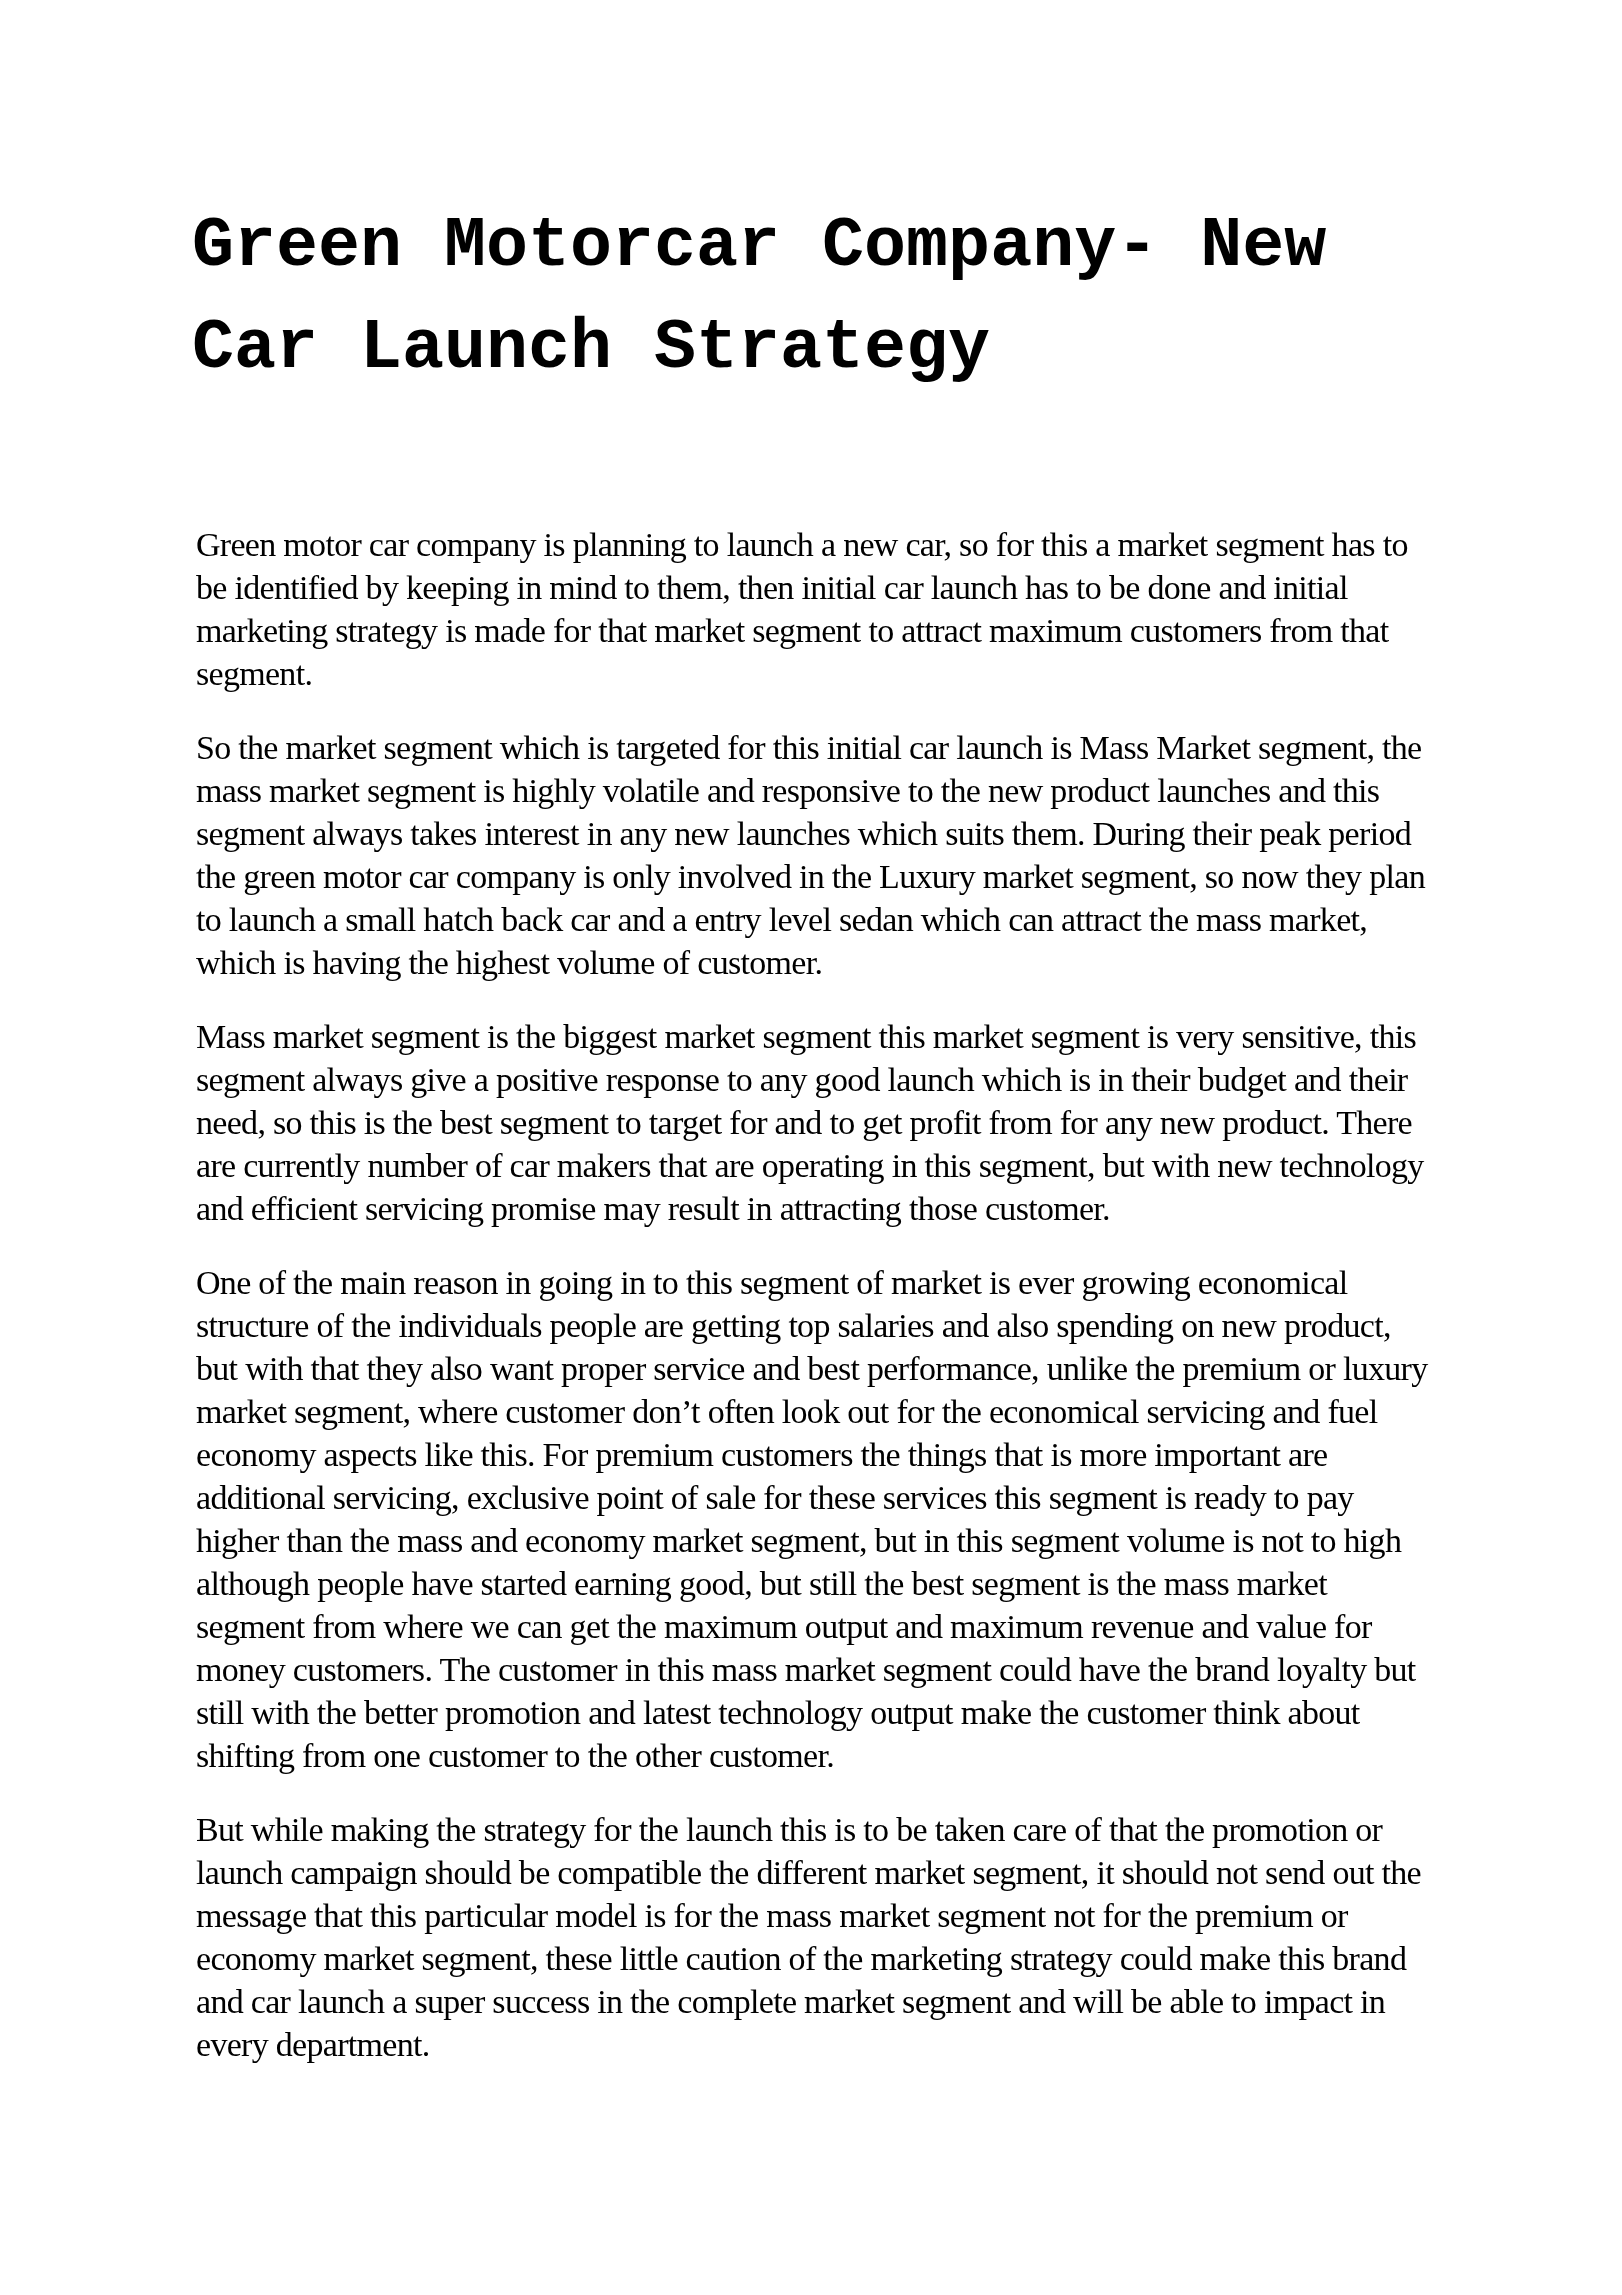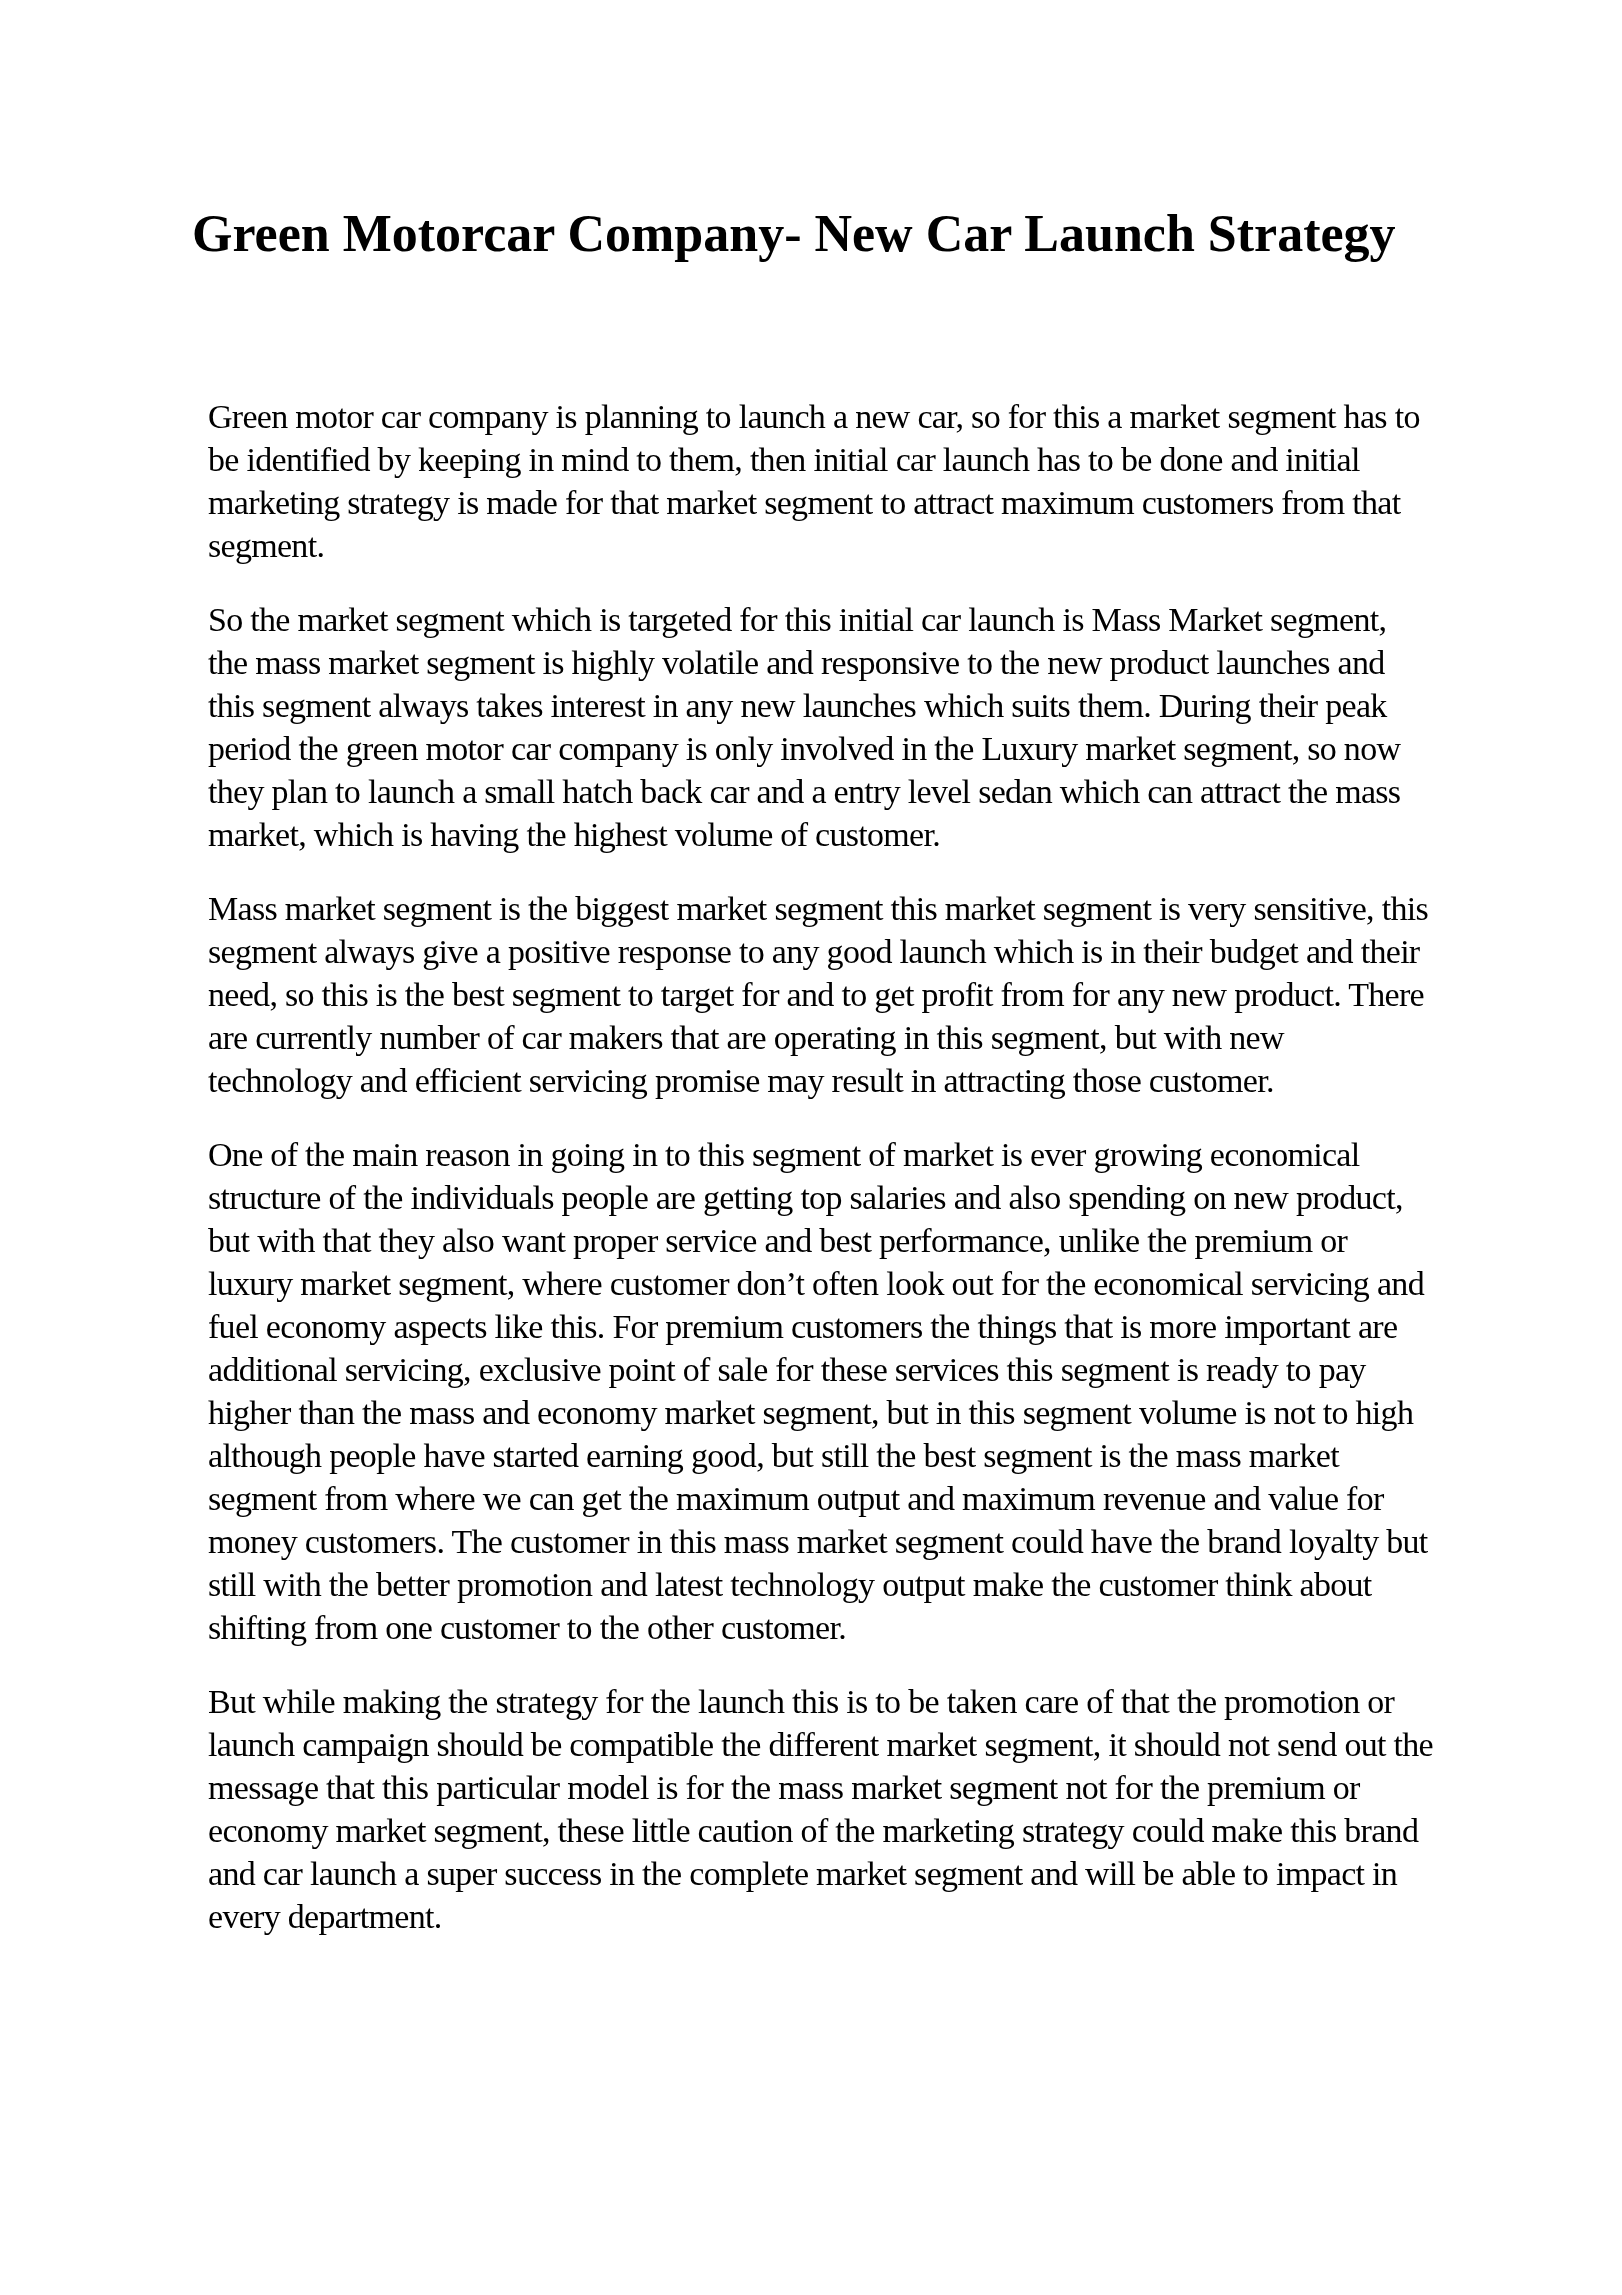--- a/index.html
+++ b/index.html
@@ -14,39 +14,39 @@
     overflow: hidden;
   }
   .page {
     box-sizing: border-box;
     width: 1623px;
     height: 2295px;
     background: #ffffff;
     padding: 196px 190px 164px 192px;
   }
   .doc-title {
-    font-family: Liberation Serif, serif;
+    font-family: Liberation Mono, monospace;
     font-weight: bold;
-    font-size: 52px;
+    font-size: 70px;
     line-height: 1.45;
     color: #000000;
     margin: 0 0 124px 0;
     max-width: 1241px;
     letter-spacing: 0px;
   }
   .doc-body {
     max-width: 1241px;
   }
   .doc-body p {
     font-family: "Liberation Serif", "DejaVu Serif", serif;
     font-size: 34px;
     line-height: 43px;
     letter-spacing: -0.7px;
     color: #000000;
-    margin: 0 0 31px 16px;
+    margin: 0 0 31px 4px;
     text-align: left;
   }
 </style>
 </head>
 <body>
 
 <div class="page">
   <h1 class="doc-title">Green Motorcar Company- New Car Launch Strategy</h1>
 
   <div class="doc-body">

